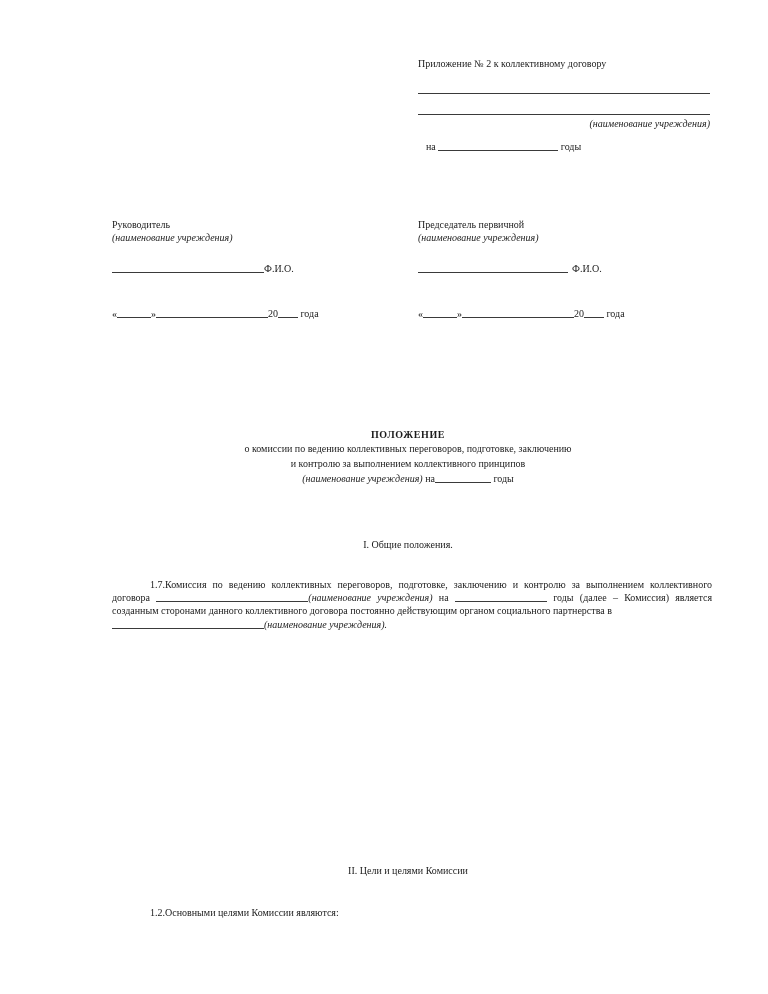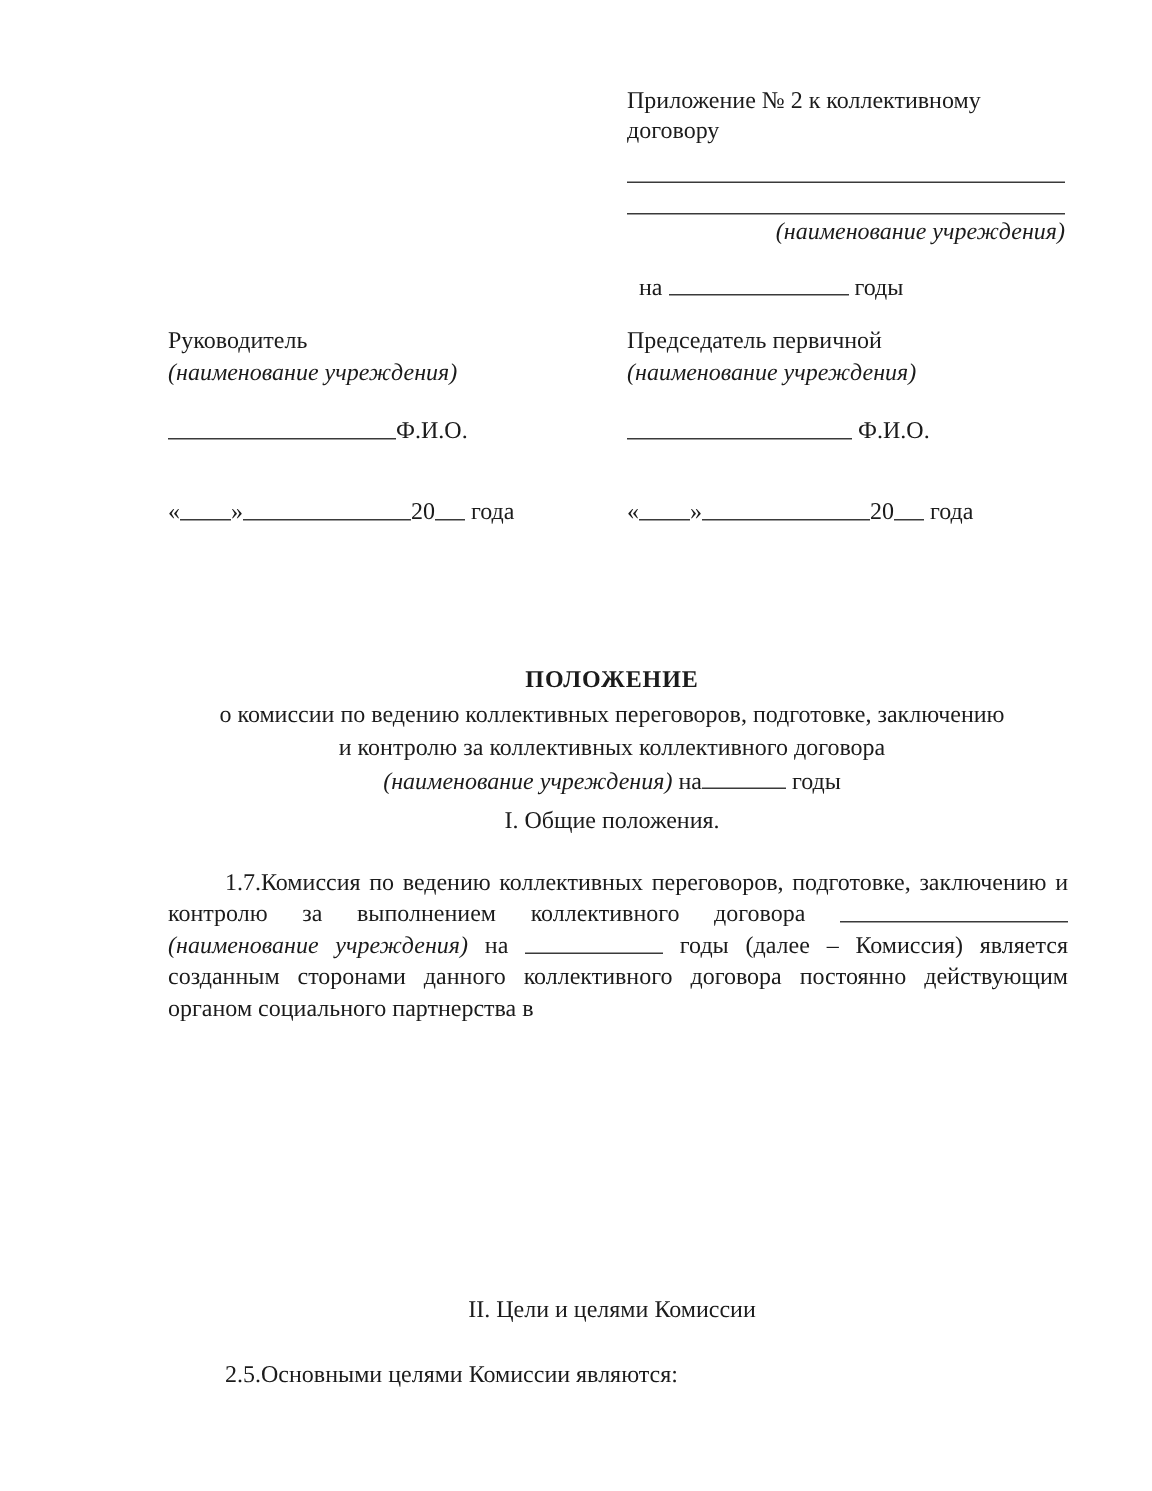--- a/index.html
+++ b/index.html
@@ -8,21 +8,21 @@
     padding: 0;
     background: #ffffff;
   }
   .page {
     position: relative;
     width: 768px;
     height: 994px;
     background: #ffffff;
     color: #1b1b1b;
     font-family: "Liberation Serif", "DejaVu Serif", serif;
-    font-size: 16px;
+    font-size: 10px;
     line-height: 1.30;
     overflow: hidden;
     box-sizing: border-box;
   }
 
   
   .ital { font-style: italic; }
 
   
   .rule {
@@ -98,21 +98,21 @@
   .date-line { white-space: nowrap; }
   .date-line .rq { letter-spacing: 0; }
   .date-line .rule-q { width: 34px; }
   .date-line .rule-d { width: 112px; }
   .date-line .rule-y { width: 20px; }
 
   
   .doc-title {
     position: absolute;
     left: 104px;
-    top: 444px;
+    top: 428px;
     width: 608px;
     text-align: center;
   }
   .doc-title .t1 {
     font-weight: bold;
     letter-spacing: 0.6px;
     margin: 0;
   }
   .doc-title .t2 { margin: 2px 0 0 0; line-height: 1.28; }
   .doc-title .t3 { margin: 1px 0 0 0; }
@@ -211,46 +211,49 @@
             <span>года</span>
           </span>
         </div>
       </div>
     </div>
   </div>
 
   <div class="doc-title">
     <p class="t1">ПОЛОЖЕНИЕ</p>
     <p class="t2">о комиссии по ведению коллективных переговоров, подготовке, заключению</p>
-    <p class="t2">и контролю за коллективных коллективного договора</p>
+    <p class="t2">и контролю за выполнением коллективного принципов</p>
     <p class="t3">
       <span class="ital">(наименование учреждения)</span>
       <span>на</span><span class="rule rule-md"></span>
       <span>годы</span>
     </p>
   </div>
 
   <div class="section-head sec1">
     <span>I. Общие положения.</span>
   </div>
 
   <div class="body-block b1">
     <p class="para indent"><span>1.7.</span><span>Комиссия по ведению коллективных переговоров, подготовке, заключению и контролю за выполнением коллективного договора</span>
       <span class="rule rule-xxl"></span><span class="ital">(наименование учреждения)</span>
       <span>на</span>
       <span class="rule rule-lg"></span>
       <span>годы (далее –</span>
       <span>Комиссия) является созданным сторонами данного коллективного договора постоянно действующим органом социального партнерства в</span>
       <span class="fill"></span>
     </p>
+    <p class="caption-line">
+      <span class="rule rule-xxl"></span><span class="ital">(наименование учреждения).</span>
+    </p>
   </div>
 
 
 
   <div class="section-head sec2">
     <span>II. Цели и целями Комиссии</span>
   </div>
 
   <div class="body-block b4">
-    <p class="para-tight" style="text-indent:38px;"><span>2.5.</span><span>Основными целями Комиссии являются:</span></p>
+    <p class="para-tight" style="text-indent:38px;"><span>1.2.</span><span>Основными целями Комиссии являются:</span></p>
   </div>
 
 </div>
 
 </body></html>

